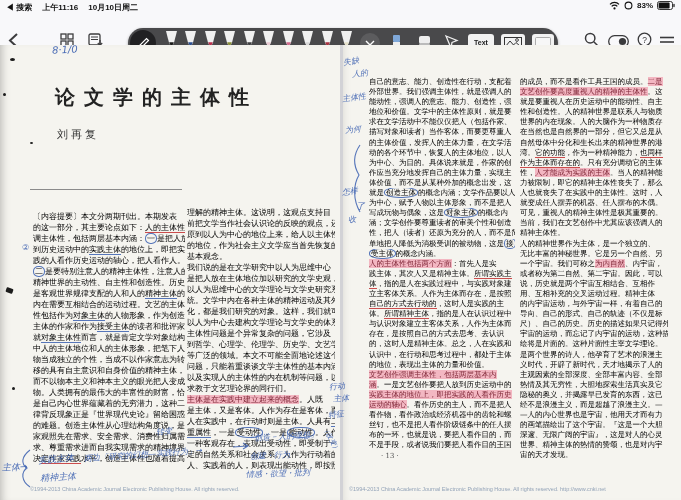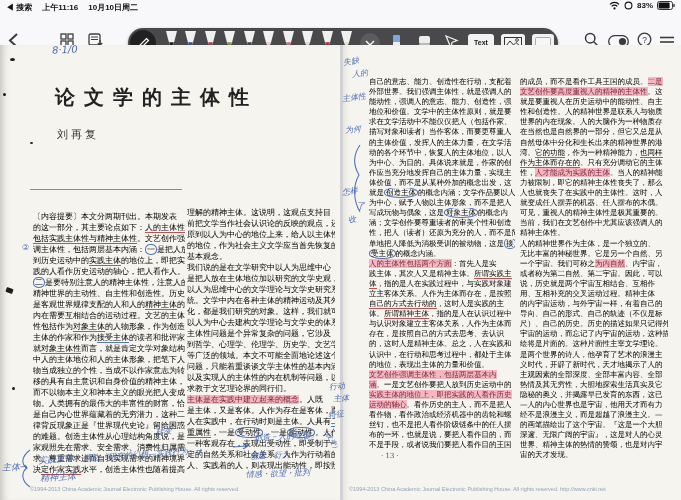--- a/index.html
+++ b/index.html
@@ -261,21 +261,20 @@
   <div class="page page-right"></div>
   <div class="gutter"></div>
 
   <div class="doc-title">论文学的主体性</div>
   <div class="doc-author">刘再复</div>
   <div class="hrule"></div>
 
   <div class="col colL1">
       <div class="ln">〔内容提要〕本文分两期刊出。本期发表</div>
       <div class="ln">的这一部分，其主要论点如下：<span class="ulr">人的主体性</span></div>
-      <div class="ln"><span class="ulr">包括实践主体性与精神主体性</span>。文艺创作强</div>
       <div class="ln">调主体性，包括两层基本内涵：<span class="cir">一</span>是把人放</div>
       <div class="ln">到历史运动中的<span class="ulb">实践主体</span>的地位上，即把实</div>
       <div class="ln">践的人看作历史运动的轴心，把人看作人。</div>
       <div class="ln"><span class="cir">二</span>是要特别注意人的精神主体性，注意人的</div>
       <div class="ln">精神世界的主动性、自主性和创造性。历史</div>
       <div class="ln">是客观世界规律支配的人和人的<span class="ulb">精神主体</span>的</div>
       <div class="ln">内在需要互相结合的运动过程。文艺的主体</div>
       <div class="ln">性包括作为<span class="ulb">对象主体</span>的人物形象，作为创造</div>
       <div class="ln">主体的作家和作为<span class="ulb">接受主体</span>的读者和批评家</div>
       <div class="ln">就<span class="ulb">对象主体性</span>而言，就是肯定文学对象结构</div>
@@ -382,22 +381,22 @@
       <div class="ln">的内宇宙运动，与外宇宙一样，有着自己的</div>
       <div class="ln">导向、自己的形式、自己的轨迹（不仅是标</div>
       <div class="ln">尺）、自己的历史。历史的描述如果只记得外</div>
       <div class="ln">宇宙的运动，而忘记了内宇宙的运动，这种描</div>
       <div class="ln">绘将是片面的。这种片面性主宰文学理论。</div>
       <div class="ln">是两个世界的诗人，他孕育了艺术的浪漫主</div>
       <div class="ln">义时代，开辟了新时代，天才地揭示了人的</div>
       <div class="ln">主观因素的全部深度、全部丰富内容、全部</div>
       <div class="ln">热情及其无穷性，大胆地探索生活真实及它</div>
       <div class="ln">隐秘的奥义，并揭露早已发育的东西，这已</div>
+      <div class="ln">经不是浪漫主义，而是超越了浪漫主义。—</div>
       <div class="ln">—人的内心世界也是宇宙，他用天才而有力</div>
-      <div class="ln">经不是浪漫主义，而是超越了浪漫主义。—</div>
       <div class="ln">的画笔描绘出了这个宇宙。『这是一个大胆</div>
       <div class="ln">深邃、无限广阔的宇宙』，这是对人的心灵</div>
       <div class="ln">世界、精神主体的热情的赞颂，也是对内宇</div>
       <div class="ln">宙的天才发现。</div>
     </div>
 
   <div class="footer-no">· 13 ·</div>
   <div class="wm wmL">©1994-2013 China Academic Journal Electronic Publishing House. All rights reserved.</div>
   <div class="wm wmR">©1994-2013 China Academic Journal Electronic Publishing House. All rights reserved.    http://www.cnki.net</div>
 

